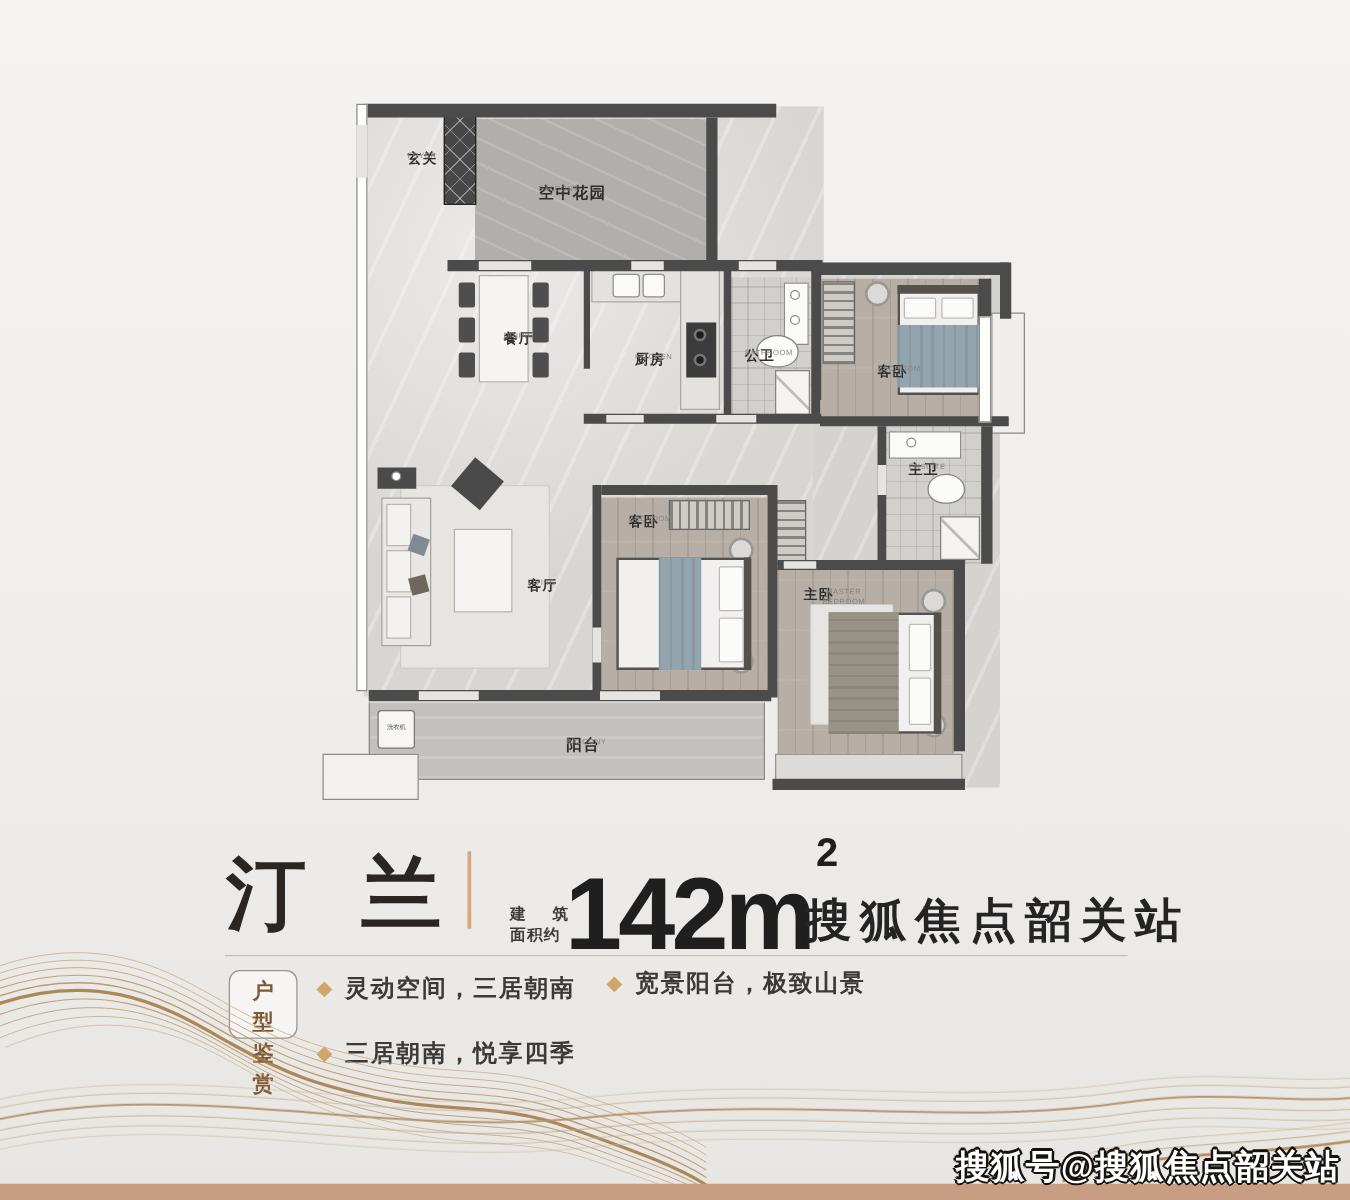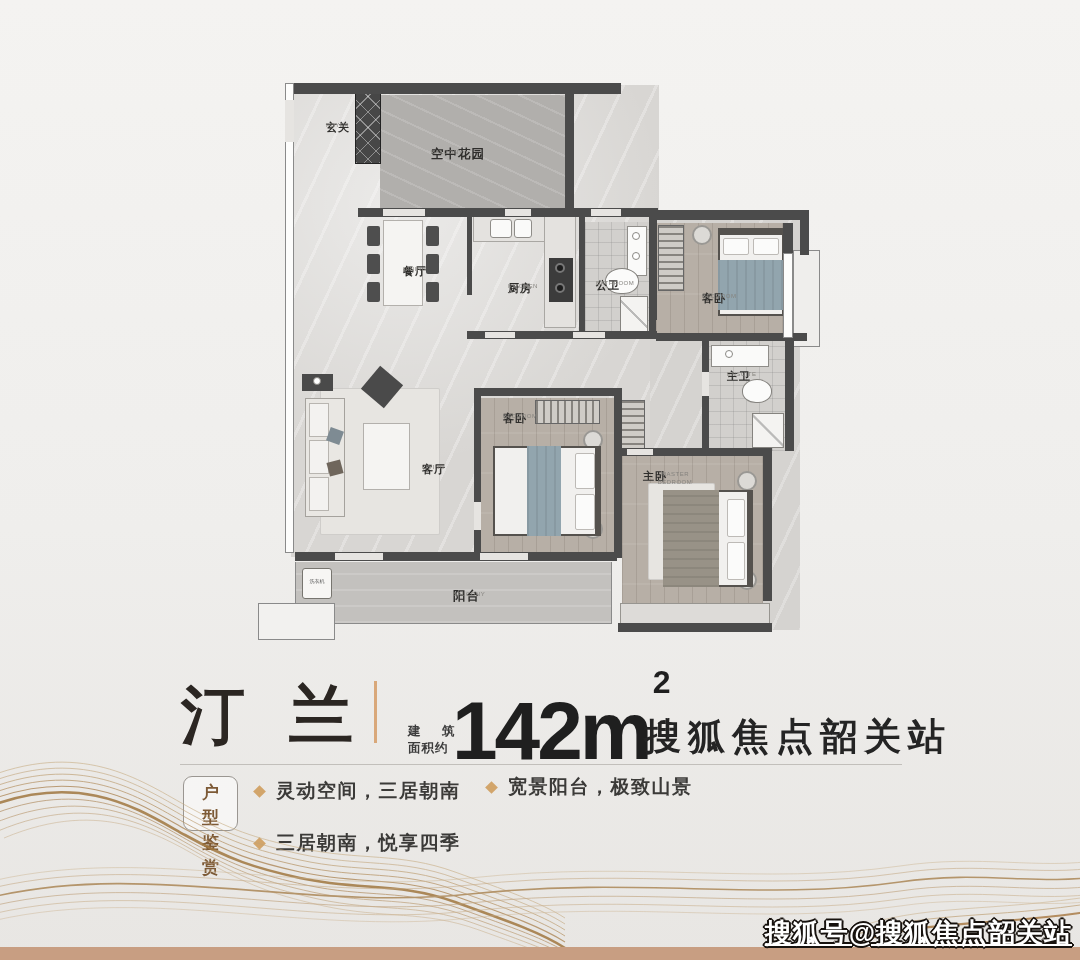--- a/index.html
+++ b/index.html
@@ -88,21 +88,21 @@
     font-family:"Liberation Serif",serif;color:#7d5a36;font-weight:700;font-size:17px;line-height:25px;padding-top:3px;box-sizing:border-box;}
   .badge div{letter-spacing:6px;margin-left:6px;}
   .feat{position:absolute;display:flex;align-items:center;white-space:nowrap;}
   .feat .dia{width:9px;height:9px;background:#d2a56b;transform:rotate(45deg);margin-right:12px;flex:none;}
   .feat .ftext{font-size:19px;font-weight:700;color:#3b3a38;letter-spacing:1.5px;}
   
   .disc{position:absolute;left:183px;top:859px;width:866px;font-size:10px;line-height:13.5px;
     color:#9a968f;text-align:justify;letter-spacing:.2px;}
   .wmark{position:absolute;right:8px;top:915px;font-size:27px;font-weight:700;color:#ffffff;letter-spacing:1px;
     text-shadow:-2px 0 0 #17120e,2px 0 0 #17120e,0 -2px 0 #17120e,0 2px 0 #17120e,
-    -1px -1px 0 #17120e,1px 1px 0 #17120e,-1px 1px 0 #17120e,1px -1px 0 #17120e;z-index:20;text-decoration:underline;}
+    -1px -1px 0 #17120e,1px 1px 0 #17120e,-1px 1px 0 #17120e,1px -1px 0 #17120e;z-index:20;}
   .strip{position:absolute;left:0;top:947px;width:1080px;height:13px;background:#c89e82;z-index:5;}
   .contours{position:absolute;left:0;top:750px;width:1080px;height:205px;z-index:1;pointer-events:none;}
 </style>
 </head>
 <body>
 
 <div class="page">
 
   <div class="plan">
 

